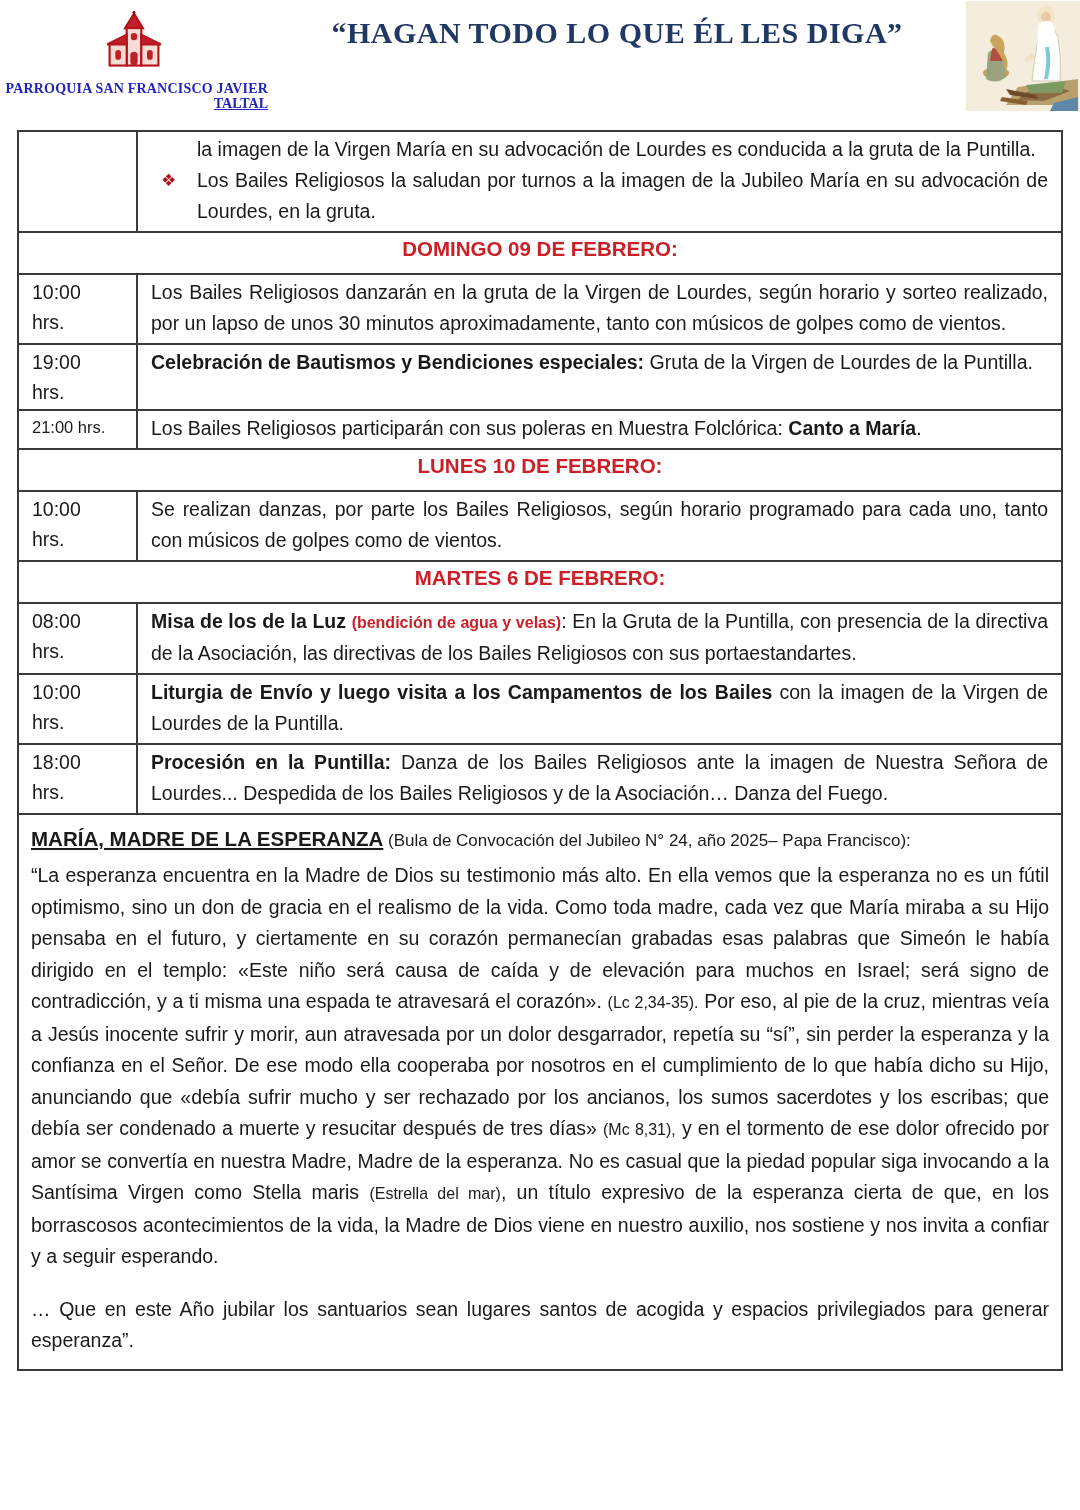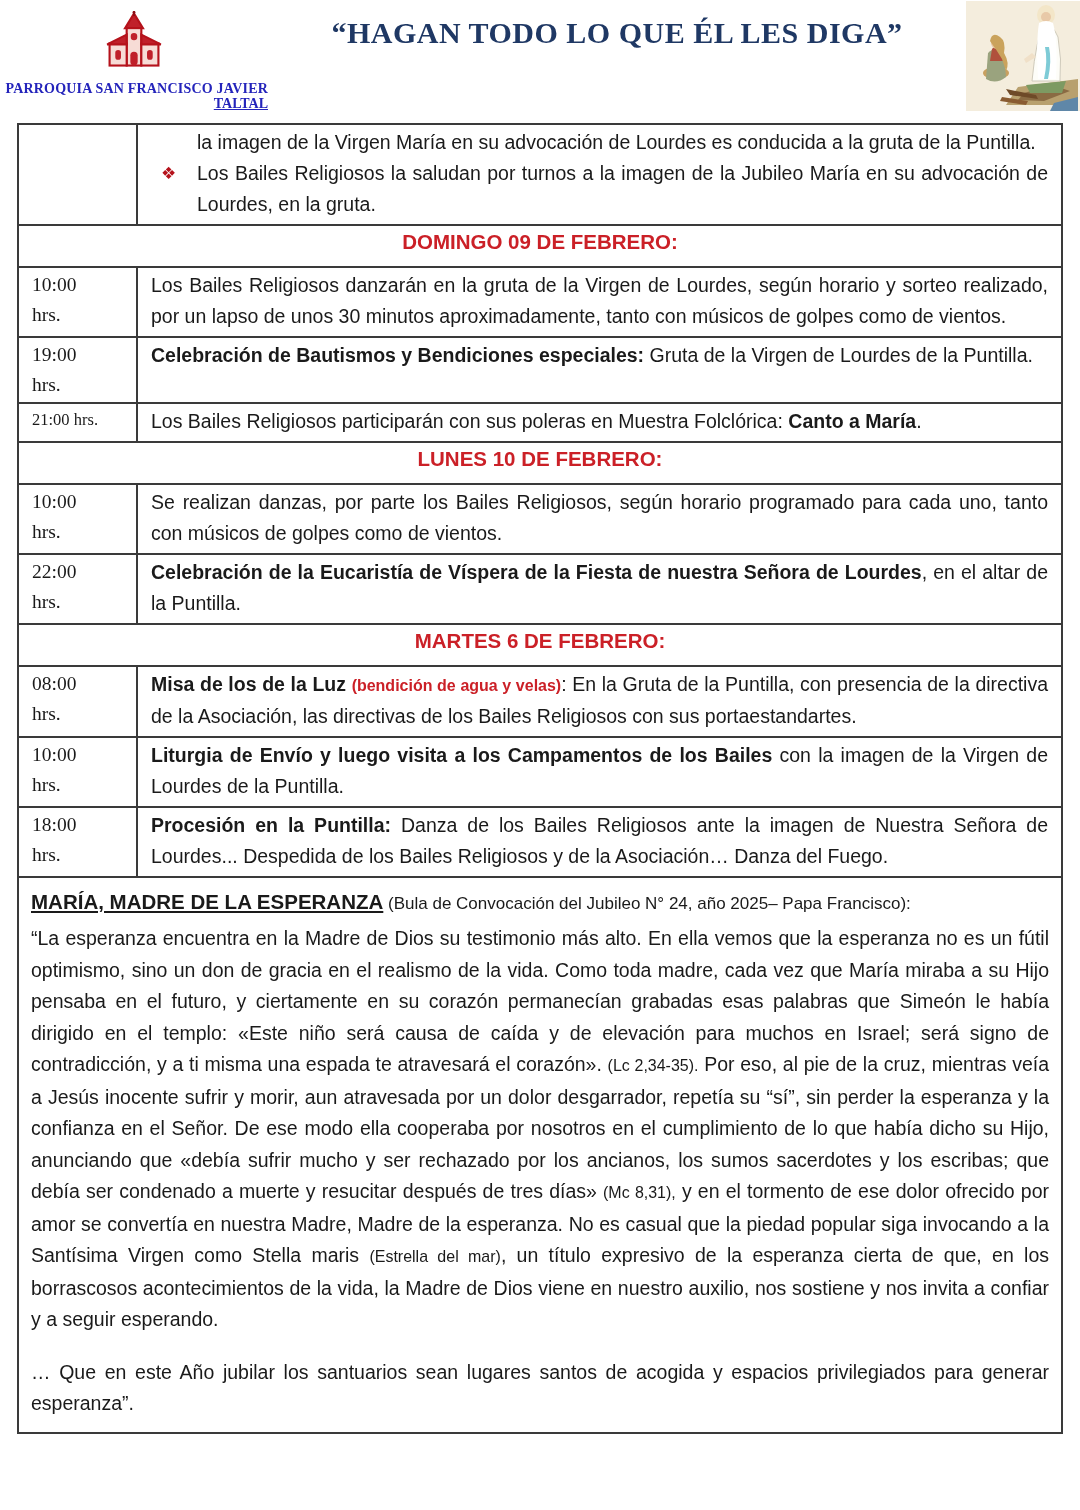--- a/index.html
+++ b/index.html
@@ -23,23 +23,23 @@
   .church-svg{display:block;margin:0 auto;width:82px;height:70px;}
   .org-name{font-family:"Liberation Serif",serif;font-weight:bold;font-size:14px;
     color:var(--orgblue);letter-spacing:.2px;line-height:15px;}
   .org-city{font-family:"Liberation Serif",serif;font-weight:bold;font-size:14px;
     color:var(--orgblue);text-decoration:underline;line-height:16px;}
   .title{flex:1;text-align:center;margin-top:16px;
     font-family:"Liberation Serif",serif;font-weight:bold;font-size:30px;
     color:var(--navy);letter-spacing:.5px;}
   .virgin-box{width:114px;height:114px;flex:none;margin-top:1px;}
   
-  table.sched{width:1046px;margin:5px auto;border-collapse:collapse;table-layout:fixed;}
+  table.sched{width:1046px;margin:12px auto;border-collapse:collapse;table-layout:fixed;}
   td{border:2px solid var(--border);vertical-align:top;}
-  td.t-time{width:119px;padding:2px 6px 2px 13px;font-size:19.5px;line-height:30px;font-family:Liberation Serif, serif;}
+  td.t-time{width:119px;padding:2px 6px 2px 13px;font-size:19.5px;line-height:30px;}
   td.t-time .tl{display:block;}
   td.t-time.small-time{font-size:16.5px;line-height:28px;}
   td.t-body{padding:2px 13px 4px;font-size:19.5px;line-height:31px;text-align:justify;}
   tr.day-row td{color:var(--accent);font-weight:bold;font-size:20.5px;
     padding:2px 13px 11px;line-height:27px;text-align:center;}
   .b{font-weight:bold;}
   .red{color:var(--accent);}
   .small{font-size:0.82em;}
   
   .intro-line{padding-left:46px;}
@@ -140,27 +140,20 @@
         <tr class="day-row">
           <td colspan="2">LUNES 10 DE FEBRERO:</td>
         </tr>
         <tr>
           <td class="t-time">
             <span class="tl">10:00</span>
             <span class="tl">hrs.</span>
           </td>
           <td class="t-body"><span>Se realizan danzas, por parte los Bailes Religiosos, según horario programado para cada uno, tanto con músicos de golpes como de vientos.</span></td>
         </tr>
-        <tr>
-          <td class="t-time">
-            <span class="tl">22:00</span>
-            <span class="tl">hrs.</span>
-          </td>
-          <td class="t-body"><span class="b">Celebración de la Eucaristía de Víspera de la Fiesta de nuestra Señora de Lourdes</span><span>, en el altar de la Puntilla.</span></td>
-        </tr>
         <tr class="day-row">
           <td colspan="2">MARTES 6 DE FEBRERO:</td>
         </tr>
         <tr>
           <td class="t-time">
             <span class="tl">08:00</span>
             <span class="tl">hrs.</span>
           </td>
           <td class="t-body"><span class="b">Misa de los de la Luz </span><span class="b red small">(bendición de agua y velas)</span><span>: En la Gruta de la Puntilla, con presencia de la directiva de la Asociación, las directivas de los Bailes Religiosos con sus portaestandartes.</span></td>
         </tr>

